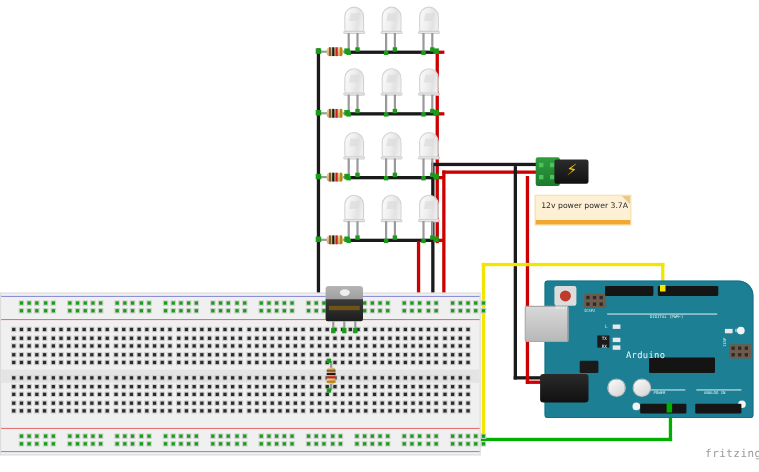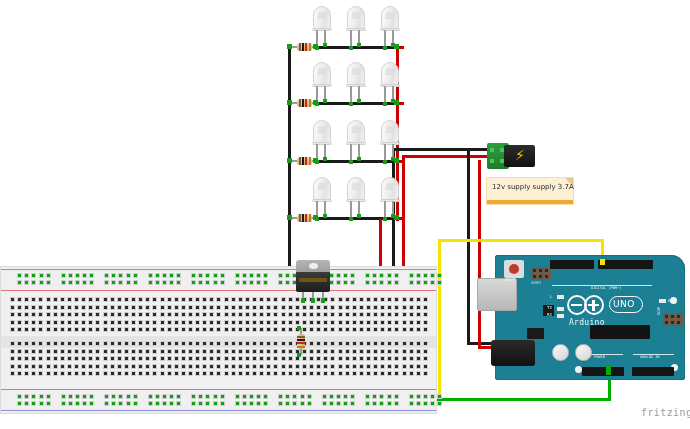--- a/index.html
+++ b/index.html
@@ -1164,21 +1164,21 @@
       <i style="left:3px;top:16px;"></i>
       <i style="left:13px;top:5px;"></i>
       <i style="left:13px;top:16px;"></i>
     </div>
     <div class="blk"></div>
     <div class="bolt">⚡</div>
   </div>
 
   <div id="callout">
     <div class="fold"></div>
-    <div class="txt">12v supply supply 3.7A</div>
+    <div class="txt">12v power power 3.7A</div>
     <div class="bar"></div>
   </div>
 
   <div id="ard">
     <div class="edge"></div>
 
     <div class="usb"></div>
     <div class="barrel"></div>
 
     <div class="mhole" style="left:78px;top:6px;"></div>
@@ -1231,31 +1231,20 @@
 
     <div class="ledsm" style="left:62px;top:40px;"></div>
     <div class="ledsm" style="left:62px;top:52px;"></div>
     <div class="ledsm" style="left:62px;top:59px;"></div>
     <div class="ledsm" style="left:164px;top:44px;"></div>
     <div class="silk" style="left:55px;top:40px;font-size:4px;">L</div>
     <div class="silk" style="left:52px;top:51px;font-size:4px;">TX</div>
     <div class="silk" style="left:52px;top:58px;font-size:4px;">RX</div>
     <div class="silk" style="left:173px;top:44px;font-size:4px;">ON</div>
 
-    <div id="logo">
-      <div class="inf">
-        <div class="cir" style="left:0;"></div>
-        <div class="cir" style="left:17px;"></div>
-        <div class="pl" style="left:4px;top:9px;width:11px;height:2.3px;"></div>
-        <div class="pl" style="left:21px;top:9px;width:11px;height:2.3px;"></div>
-        <div class="pl" style="left:25.4px;top:4.6px;width:2.3px;height:11px;"></div>
-      </div>
-      <div class="unoB"></div>
-      <div class="unoT">UNO</div>
-    </div>
     <div id="ardname">Arduino</div>
   </div>
 
   <div class="abs" style="left:600px;top:259px;width:5px;height:6px;background:#f2e600;"></div>
   <div class="abs" style="left:606px;top:366px;width:5px;height:9px;background:#00b000;"></div>
 
   <div id="fritz">fritzing</div>
 </div>
 
 </body></html>

